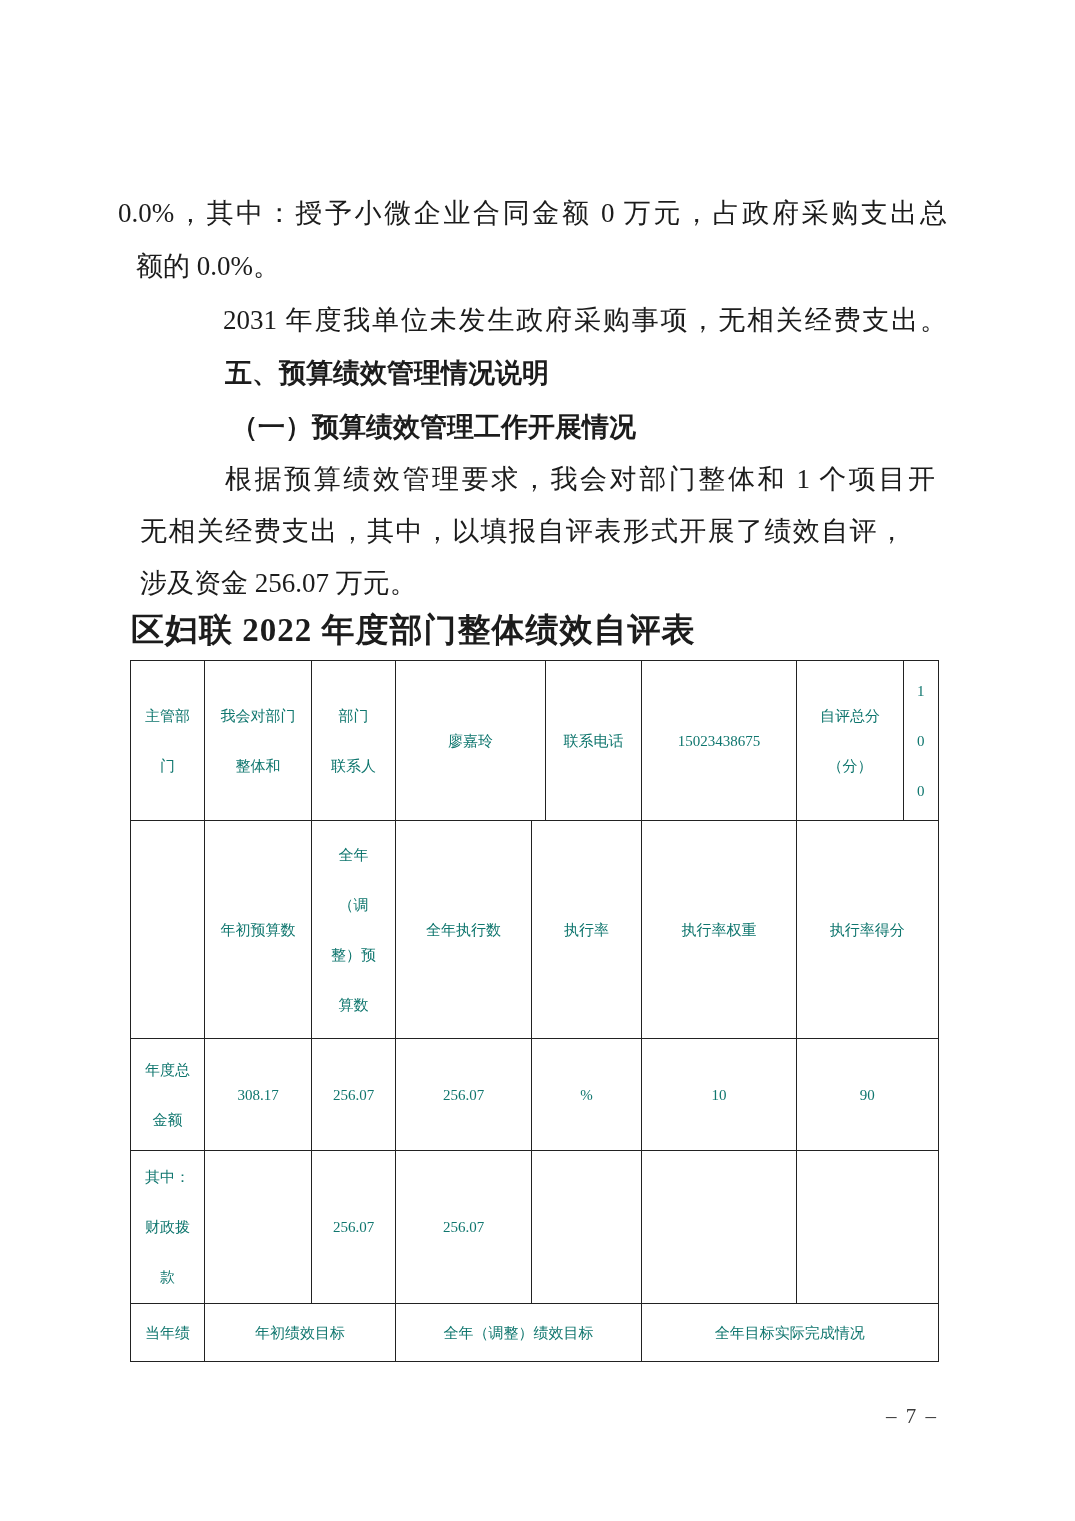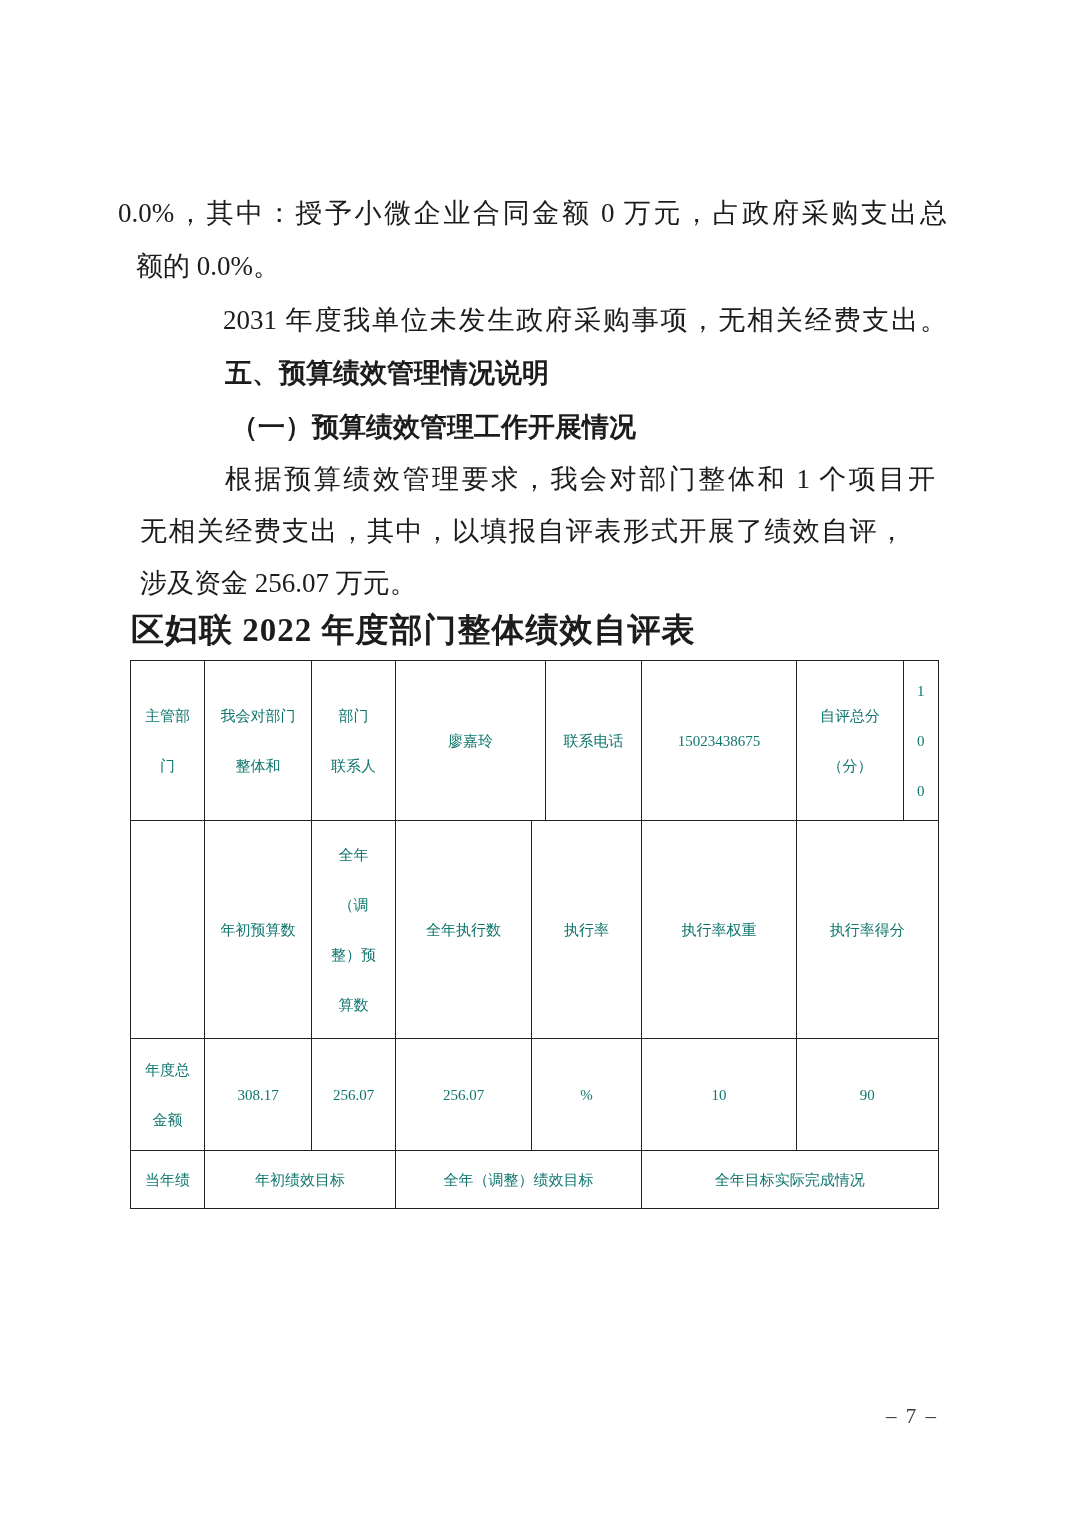--- a/index.html
+++ b/index.html
@@ -96,20 +96,29 @@
     </tr>
     <tr style="height:112px">
       <td>年度总金额</td>
       <td>308.17</td>
       <td>256.07</td>
       <td>256.07</td>
       <td colspan="2">%</td>
       <td>10</td>
       <td colspan="2">90</td>
     </tr>
+    <tr style="height:153px">
+      <td>其中：财政拨款</td>
+      <td></td>
+      <td>256.07</td>
+      <td>256.07</td>
+      <td colspan="2"></td>
+      <td></td>
+      <td colspan="2"></td>
+    </tr>
     <tr style="height:58px">
       <td>当年绩</td>
       <td colspan="2">年初绩效目标</td>
       <td colspan="3">全年（调整）绩效目标</td>
       <td colspan="3">全年目标实际完成情况</td>
     </tr>
   </tbody>
     </table>
 
   <div class="page-number">– 7 –</div>

